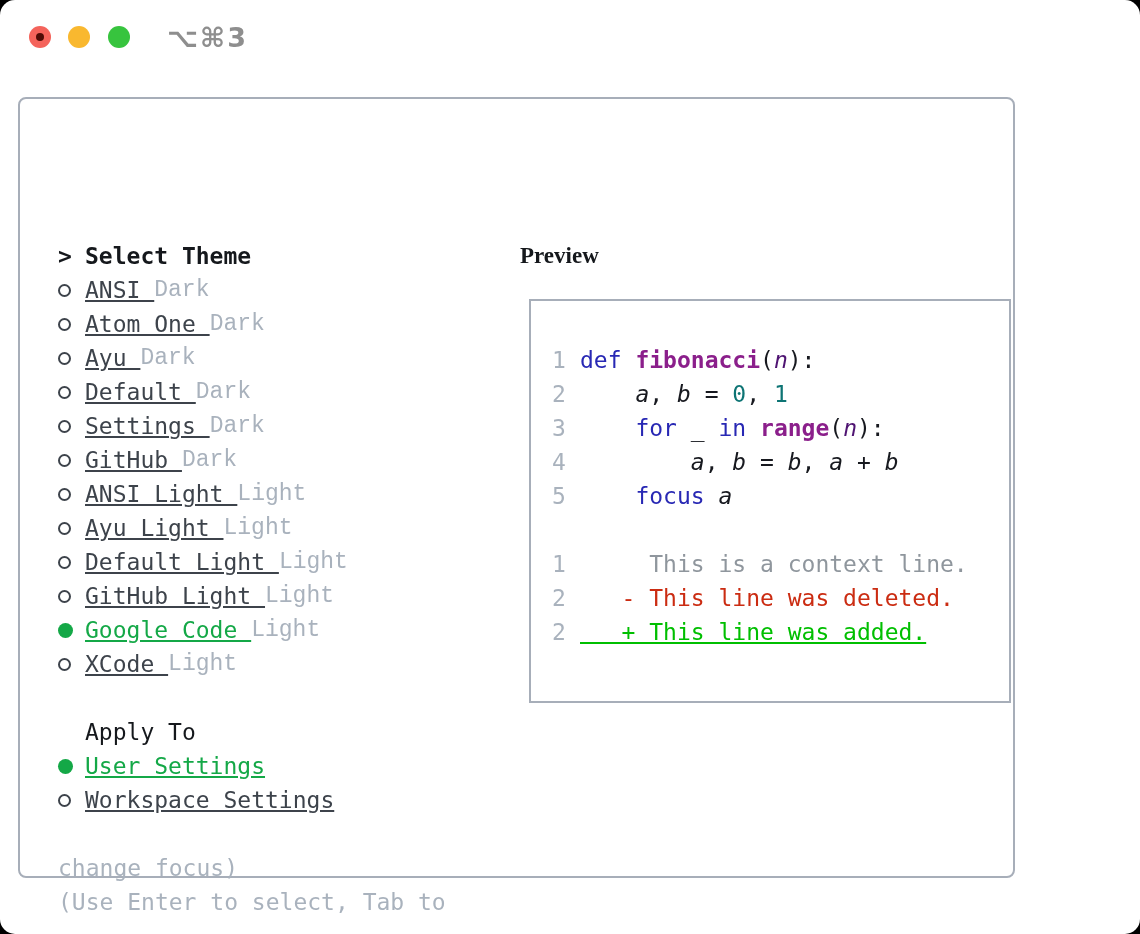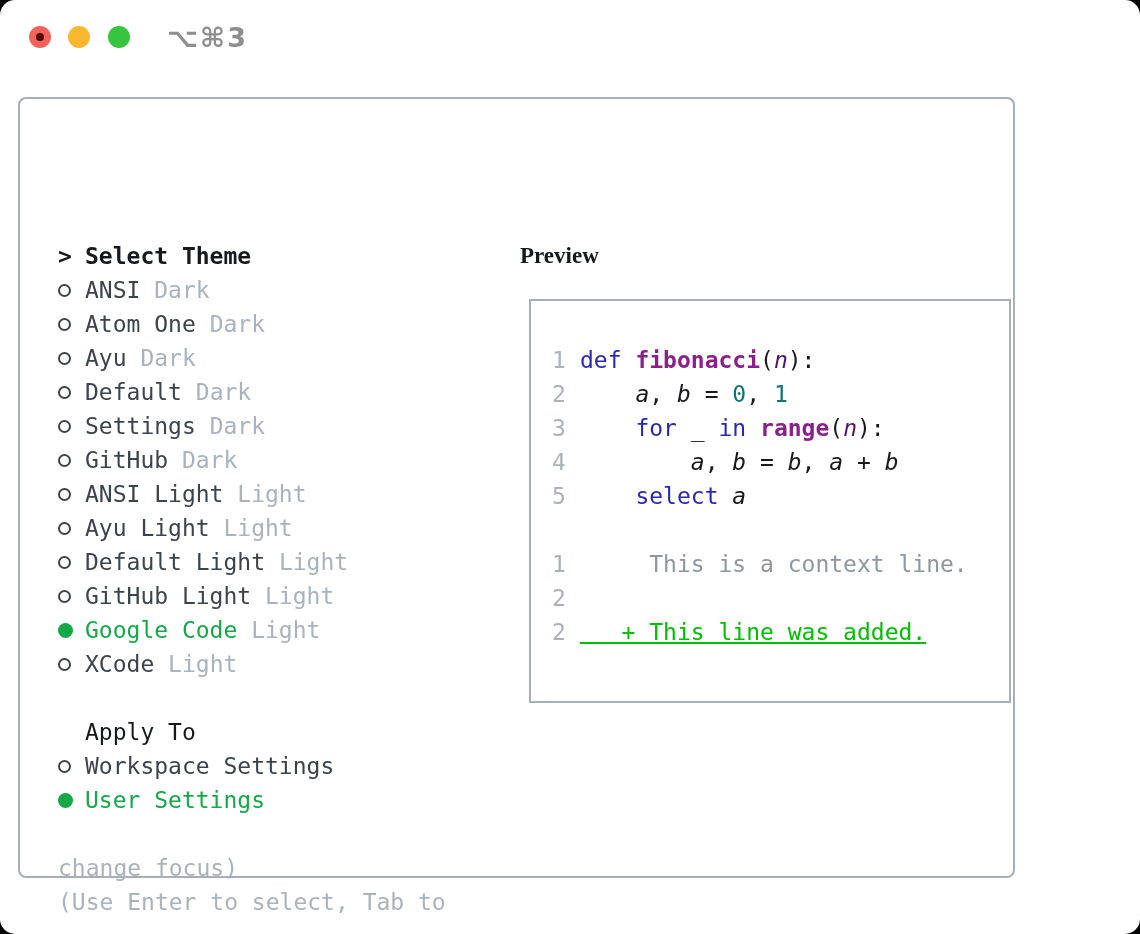--- a/index.html
+++ b/index.html
@@ -37,23 +37,23 @@
     border:2px solid var(--panel-border);border-radius:8px;background:#fff;
   }
   
   .left-col{position:absolute;left:38px;top:140px;font-size:23px;}
   .row{height:34px;display:flex;align-items:center;white-space:pre;}
   .marker{width:27px;display:flex;align-items:center;flex:0 0 27px;}
   .ring{width:13px;height:13px;border:2px solid var(--primary-text);border-radius:50%;}
   .dot{width:15px;height:15px;border-radius:50%;background:var(--accent-green);}
   .prompt{font-weight:bold;color:var(--header-text);font-size:23px;}
   .hdr{font-weight:bold;color:var(--header-text);}
-  .name{color:var(--primary-text);}
+  .name{color:var(--primary-text);text-decoration:underline;}
   .name.sel{color:var(--accent-green);}
-  .variant{color:var(--secondary-gray);}
+  .variant{color:var(--secondary-gray);font-family:Liberation Mono, monospace;}
   .apply-hdr{color:var(--header-text);}
   .help{color:var(--secondary-gray);}
   .spacer{height:34px;}
   
   .preview-title{
     position:absolute;left:500px;top:140px;height:34px;display:flex;align-items:center;
     font-size:23px;font-weight:bold;color:var(--header-text);font-family:Liberation Serif, serif;
   }
   .preview-box{
     position:absolute;left:509px;top:200px;width:482px;height:404px;
@@ -154,27 +154,27 @@
 </div>
 
       <div class="spacer"></div>
 
       <div class="row">
         <span class="marker"></span>
         <span class="apply-hdr">Apply To</span>
       </div>
       <div id="apply-list">
   <div class="row">
-    <span class="marker"><span class="ring"></span></span>
-    <span class="name">Workspace Settings</span>
-  </div>
-
-  <div class="row">
     <span class="marker"><span class="dot"></span></span>
     <span class="name sel">User Settings</span>
+  </div>
+
+  <div class="row">
+    <span class="marker"><span class="ring"></span></span>
+    <span class="name">Workspace Settings</span>
   </div>
 </div>
 
       <div class="spacer"></div>
 
       <div class="row">
         <span class="help">change focus)</span>
       </div>
       <div class="row">
         <span class="help">(Use Enter to select, Tab to</span>
@@ -182,22 +182,22 @@
     </div>
 
     <div class="preview-title">Preview</div>
 
     <div class="preview-box">
       <div class="codeblock" id="codeblock">
           <div class="cline"><span class="ln">1</span><span class="tok-kw">def</span><span class="tok-pl"> </span><span class="tok-fn">fibonacci</span><span class="tok-pl">(</span><span class="tok-pr">n</span><span class="tok-pl">):</span></div>
           <div class="cline"><span class="ln">2</span><span class="tok-pl">    </span><span class="tok-vr">a</span><span class="tok-pl">, </span><span class="tok-vr">b</span><span class="tok-pl"> = </span><span class="tok-nm">0</span><span class="tok-pl">, </span><span class="tok-nm">1</span></div>
           <div class="cline"><span class="ln">3</span><span class="tok-pl">    </span><span class="tok-kw">for</span><span class="tok-pl"> _ </span><span class="tok-kw">in</span><span class="tok-pl"> </span><span class="tok-fn">range</span><span class="tok-pl">(</span><span class="tok-pr">n</span><span class="tok-pl">):</span></div>
           <div class="cline"><span class="ln">4</span><span class="tok-pl">        </span><span class="tok-vr">a</span><span class="tok-pl">, </span><span class="tok-vr">b</span><span class="tok-pl"> = </span><span class="tok-vr">b</span><span class="tok-pl">, </span><span class="tok-vr">a</span><span class="tok-pl"> + </span><span class="tok-vr">b</span></div>
-          <div class="cline"><span class="ln">5</span><span class="tok-pl">    </span><span class="tok-kw">select</span><span class="tok-pl"> </span><span class="tok-vr">a</span></div>
+          <div class="cline"><span class="ln">5</span><span class="tok-pl">    </span><span class="tok-kw">focus</span><span class="tok-pl"> </span><span class="tok-vr">a</span></div>
           <div class="cline"></div>
           <div class="cline"><span class="ln">1</span><span class="diff-context">     This is a context line.</span></div>
-          <div class="cline"><span class="ln">2</span></div>
+          <div class="cline"><span class="ln">2</span><span class="diff-deleted">   - This line was deleted.</span></div>
           <div class="cline"><span class="ln">2</span><span class="diff-added">   + This line was added.</span></div>
         </div>
     </div>
 
   </div>
 </div>
 
 </body></html>

